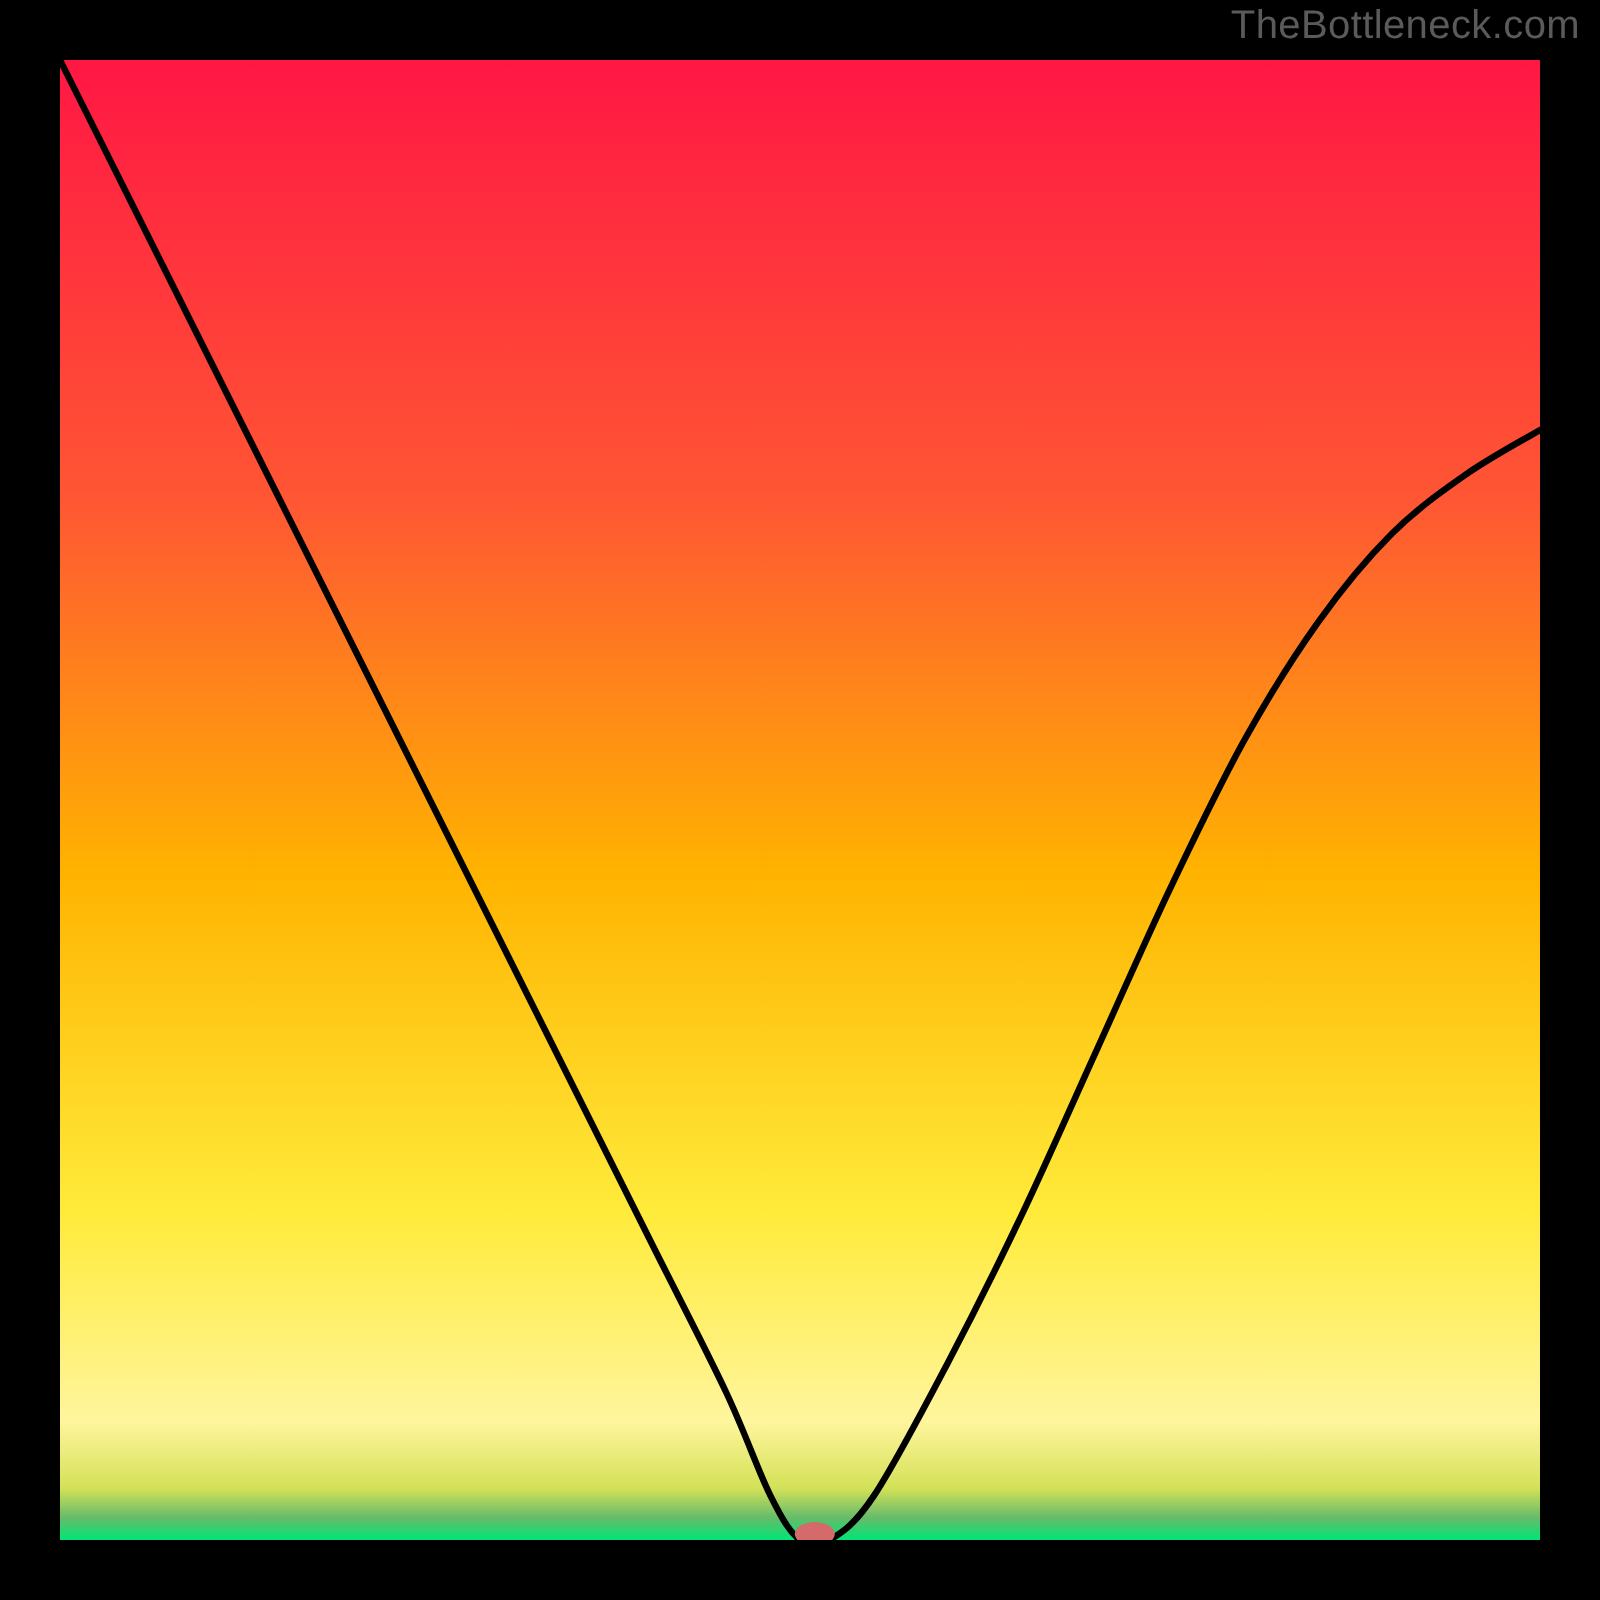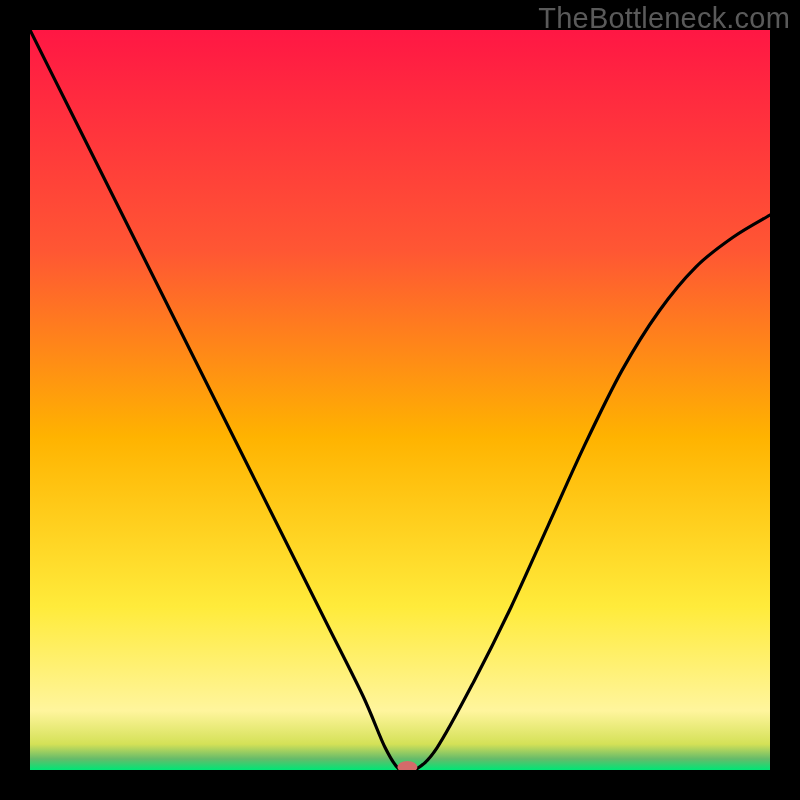--- a/index.html
+++ b/index.html
@@ -15,21 +15,21 @@
     position: relative;
     width: 800px;
     height: 800px;
     background: #000;
   }
   .watermark {
     position: absolute;
     top: 2px;
     right: 10px;
     color: #5a5a5a;
-    font-size: 29px;
+    font-size: 20px;
     font-weight: 500;
     z-index: 30;
     letter-spacing: 0.2px;
   }
   svg.chart {
     position: absolute;
     top: 30px;
     left: 30px;
     width: 740px;
     height: 740px;

